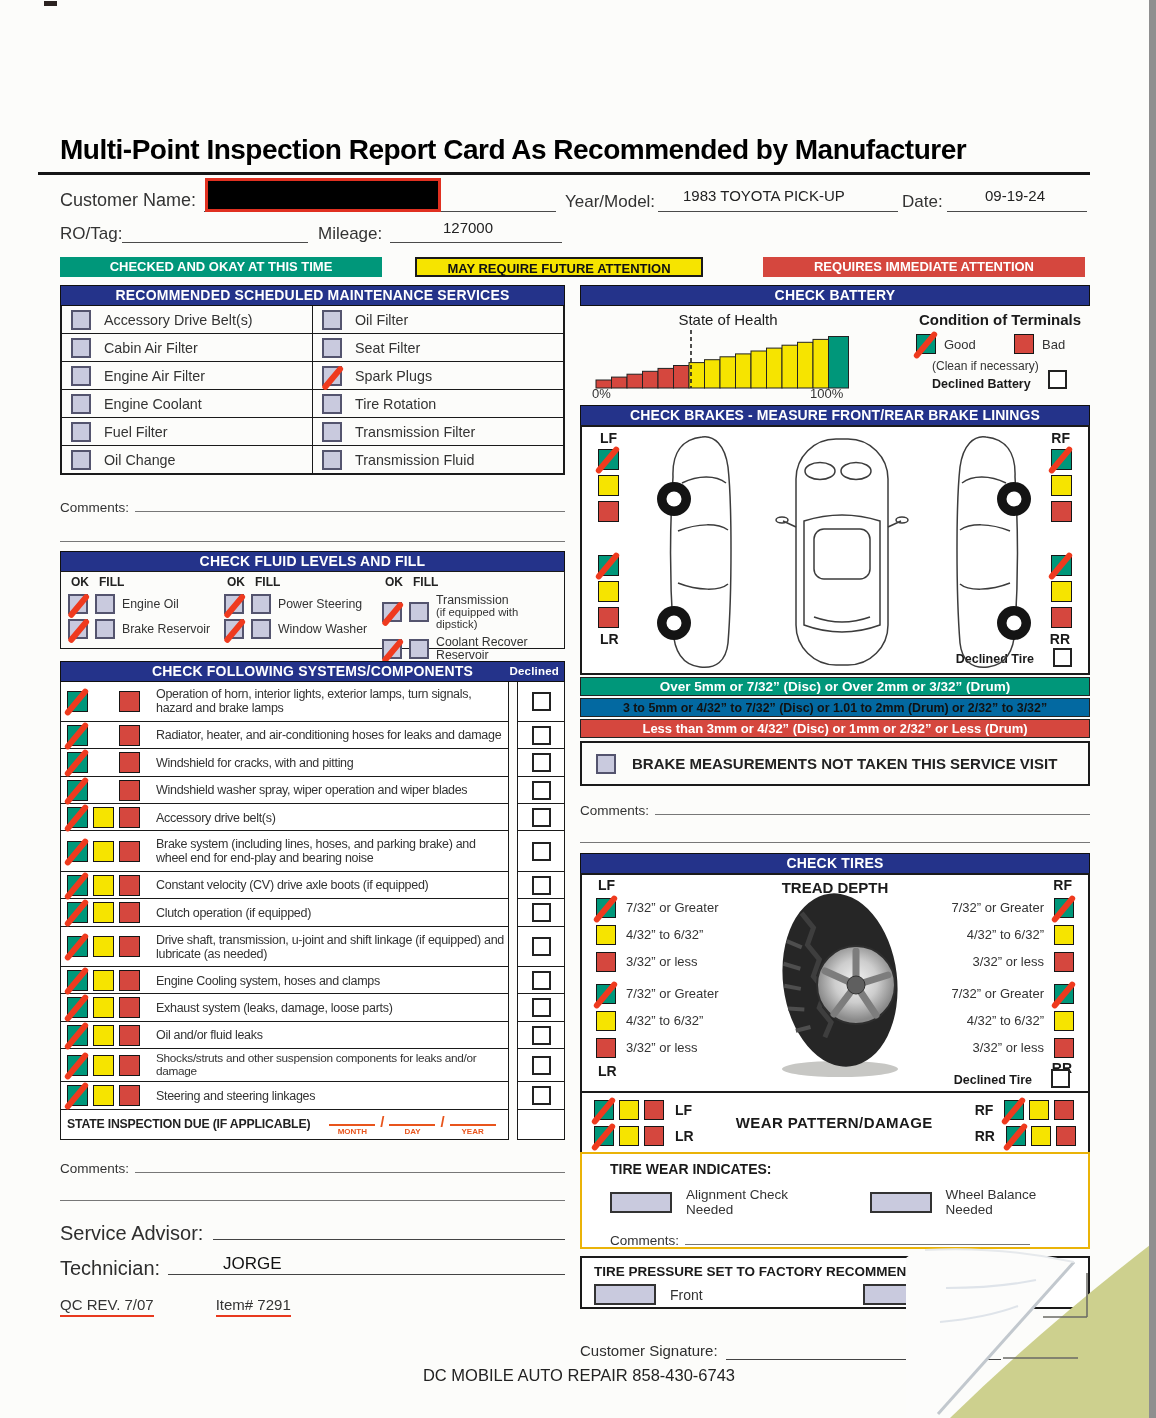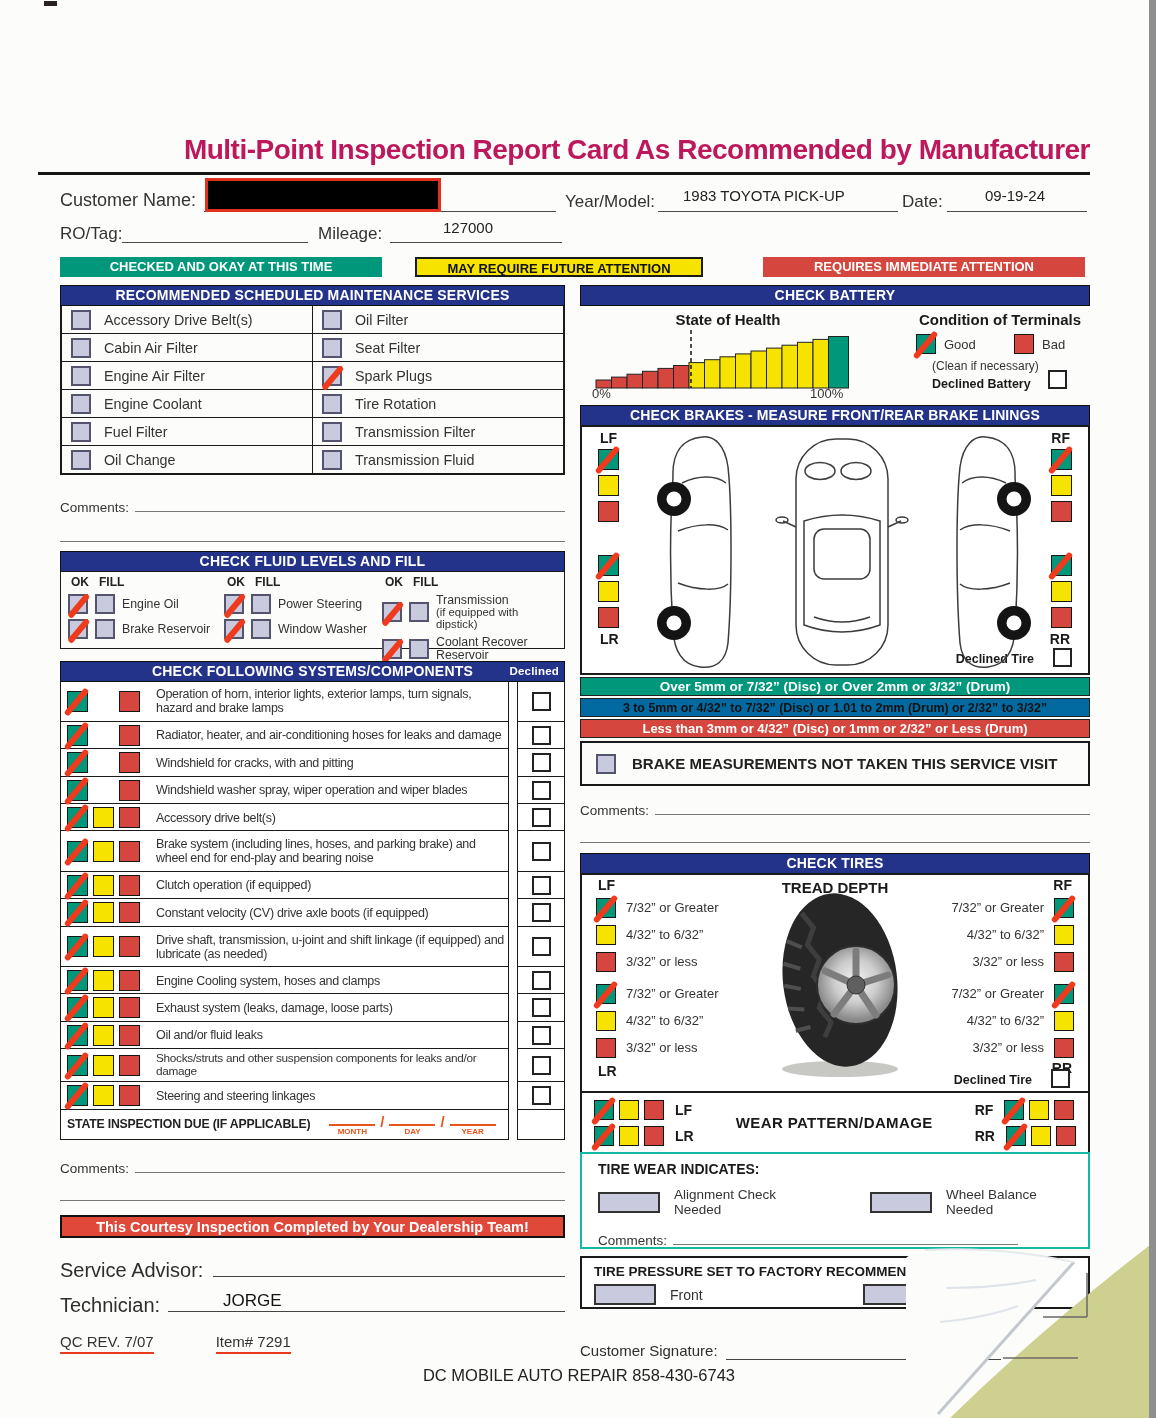--- a/index.html
+++ b/index.html
@@ -12,21 +12,21 @@
   
   .sq{display:inline-block;width:21px;height:21px;border:1.7px solid #161616;box-sizing:border-box;position:relative;flex:none}
   .sq.sm{width:20px;height:20px}
   .sq.g{background:#00977a}.sq.y{background:#f6e400}.sq.r{background:#d5473e}
   .slot{display:inline-block;width:21px;height:21px;flex:none}
   .cb{display:inline-block;width:20px;height:20px;border:2px solid #54546e;background:#c9cade;box-sizing:border-box;position:relative;flex:none}
   .declbox{display:inline-block;width:19px;height:19px;border:2px solid #222;background:#fff;box-sizing:border-box;flex:none}
   .checked::after{content:"";position:absolute;width:33px;height:6px;left:-8px;top:7px;background:#ef3a1e;border-radius:3px;transform:rotate(-50deg)}
   .cb.checked::after{width:29px;height:5.5px;left:-6px;top:7px}
   
-  .title{position:absolute;left:60px;top:134px;width:1030px;text-align:right;font-size:28px;font-weight:bold;color:#be185d;letter-spacing:-.5px}
+  .title{position:absolute;left:60px;top:134px;width:1030px;text-align:left;font-size:28px;font-weight:bold;color:#000000;letter-spacing:-.5px}
   .title-rule{position:absolute;left:38px;top:172px;width:1052px;height:3px;background:#161616}
   .fld{position:absolute;font-size:18px;color:#333}
   .fld.sm{font-size:17px}
   .val{position:absolute;font-size:15px;color:#222}
   .uline{position:absolute;border-bottom:1.6px solid #4a4a4a}
   .redact{position:absolute;left:205px;top:178px;width:236px;height:34px;background:#000;border:3px solid #e03020;box-sizing:border-box}
   .legbar{position:absolute;top:257px;height:20px;line-height:19px;text-align:center;font-weight:bold;font-size:13px;box-sizing:border-box}
   
   #left-col{position:absolute;left:60px;top:285px;width:505px}
   #right-col{position:absolute;left:580px;top:285px;width:510px}
@@ -72,21 +72,21 @@
   .mdyslash{color:#e8541c;font-weight:bold;font-size:15px;margin:0 5px 6px}
   .banner{border:2px solid #111;background:#e0483a;color:#fff;font-weight:bold;text-align:center;
           font-size:14.5px;height:23px;line-height:21px;box-sizing:border-box}
   .sig{font-size:20px;color:#2e2e2e;display:flex;align-items:baseline}
   .sigline{border-bottom:1.6px solid #444;height:18px;position:relative}
   .sigval{position:absolute;left:55px;top:-2px;font-size:17px;color:#111}
   .qcrow{display:flex;gap:62px}
   .redul{border-bottom:2.5px solid #e8391e;padding-bottom:2px;font-size:15px;color:#333}
   
   .batwrap{position:relative;height:95px}
-  .bat-title{position:absolute;left:38px;top:5px;width:220px;text-align:center;font-weight:bold;font-size:15px;color:#1a1a1a}
+  .bat-title{position:absolute;left:38px;top:5px;width:220px;text-align:center;font-weight:normal;font-size:15px;color:#1a1a1a}
   .bat-pct{position:absolute;top:80px;font-size:13px;color:#333}
   .term-title{position:absolute;left:330px;top:5px;width:180px;text-align:center;font-weight:bold;font-size:15px;color:#1a1a1a}
   .term-item{position:absolute;display:flex;align-items:center;gap:8px;font-size:13px;color:#333}
   .clean{position:absolute;left:352px;top:53px;font-size:12px;color:#333}
   .decbat{position:absolute;left:352px;top:71px;font-size:12.5px;font-weight:bold;color:#1a1a1a}
   
   .bbox{border:2px solid #1a1a1a;position:relative;height:250px;background:#fff;box-sizing:border-box;margin-top:-1px}
   .stack{position:absolute;display:flex;flex-direction:column;gap:5px}
   .cornlbl{position:absolute;font-weight:bold;font-size:14px;color:#1a1a1a}
   .dectire{position:absolute;font-weight:bold;font-size:12.5px;color:#1a1a1a}
@@ -102,21 +102,21 @@
   .tdgroup{position:absolute;display:flex;flex-direction:column;gap:6px}
   .tdrow{display:flex;align-items:center;gap:10px;height:21px}
   .tdrow.right{justify-content:flex-end}
   .tdlbl{font-size:13px;color:#333}
   .wearbox{border:2px solid #1a1a1a;height:63px;margin-top:-2px;display:flex;align-items:center;
            justify-content:space-between;padding:0 12px;box-sizing:border-box;background:#fff}
   .wearside{display:flex;flex-direction:column;gap:6px}
   .wearrow{display:flex;align-items:center;gap:5px}
   .wearrow .wl{font-weight:bold;font-size:14px;color:#1a1a1a;margin:0 6px}
   .weartitle{font-weight:bold;font-size:15px;color:#1a1a1a;letter-spacing:.4px}
-  .indbox{border:2px solid #14b8a6;height:97px;margin-top:-2px;padding:7px 16px;box-sizing:border-box;background:#fff}
+  .indbox{border:2px solid #eab308;height:97px;margin-top:-2px;padding:7px 28px;box-sizing:border-box;background:#fff}
   .indtitle{font-weight:bold;font-size:14px;color:#1a1a1a}
   .indrow{display:flex;align-items:center;margin-top:10px;font-size:13.5px;color:#333}
   .wide-cb{width:62px;height:21px;border:2px solid #333;background:#c9cade;box-sizing:border-box;flex:none}
   .pressbox{border:2px solid #1a1a1a;height:53px;margin-top:7px;padding:6px 12px;box-sizing:border-box;background:#fff}
   .presstitle{font-weight:bold;font-size:13.5px;color:#1a1a1a}
   .pressrow{display:flex;align-items:center;margin-top:5px;font-size:14px;color:#333}
   .sig2{font-size:15px;color:#2e2e2e;display:flex;align-items:center;margin-top:32px}
   .dc-brand{position:absolute;left:399px;top:1366px;width:360px;text-align:center;font-size:16.5px;color:#222}
   .edge-strip{position:absolute;right:0;top:0;width:7px;height:1418px;background:#8f8f8f}
   .top-dash{position:absolute;left:44px;top:1px;width:13px;height:5px;background:#2a2220}
@@ -358,34 +358,34 @@
           <span class="declbox"></span>
         </div>
       </div>
       <div class="sysrow">
         <div class="sysmain">
           <div class="slots">
             <span class="sq g checked"></span>
             <span class="sq y"></span>
             <span class="sq r"></span>
           </div>
+          <div class="syslbl">Constant velocity (CV) drive axle boots (if equipped)</div>
+        </div>
+        <div class="sysdecl">
+          <span class="declbox"></span>
+        </div>
+      </div>
+      <div class="sysrow">
+        <div class="sysmain">
+          <div class="slots">
+            <span class="sq g checked"></span>
+            <span class="sq y"></span>
+            <span class="sq r"></span>
+          </div>
           <div class="syslbl">Clutch operation (if equipped)</div>
-        </div>
-        <div class="sysdecl">
-          <span class="declbox"></span>
-        </div>
-      </div>
-      <div class="sysrow">
-        <div class="sysmain">
-          <div class="slots">
-            <span class="sq g checked"></span>
-            <span class="sq y"></span>
-            <span class="sq r"></span>
-          </div>
-          <div class="syslbl">Constant velocity (CV) drive axle boots (if equipped)</div>
         </div>
         <div class="sysdecl">
           <span class="declbox"></span>
         </div>
       </div>
       <div class="sysrow">
         <div class="sysmain tall">
           <div class="slots">
             <span class="sq g checked"></span>
             <span class="sq y"></span>
@@ -485,21 +485,20 @@
     </div>
     <div class="sysdecl"></div>
   </div>
 
   <div class="comm" style="margin-top:18px">
     <span>Comments:</span>
     <span class="commline"></span>
   </div>
   <div class="hr2" style="margin-top:24px"></div>
 
-  <div class="banner" style="margin-top:14px">This Courtesy Inspection Completed by Your Dealership Team!</div>
 
   <div class="sig" style="margin-top:20px">
     <span>Service Advisor:</span>
     <span class="sigline" style="flex:1;margin-left:10px"></span>
   </div>
   <div class="sig" style="margin-top:11px">
     <span>Technician:</span>
     <span class="sigline" style="flex:1;margin-left:8px">
       <span class="sigval">JORGE</span>
     </span>

